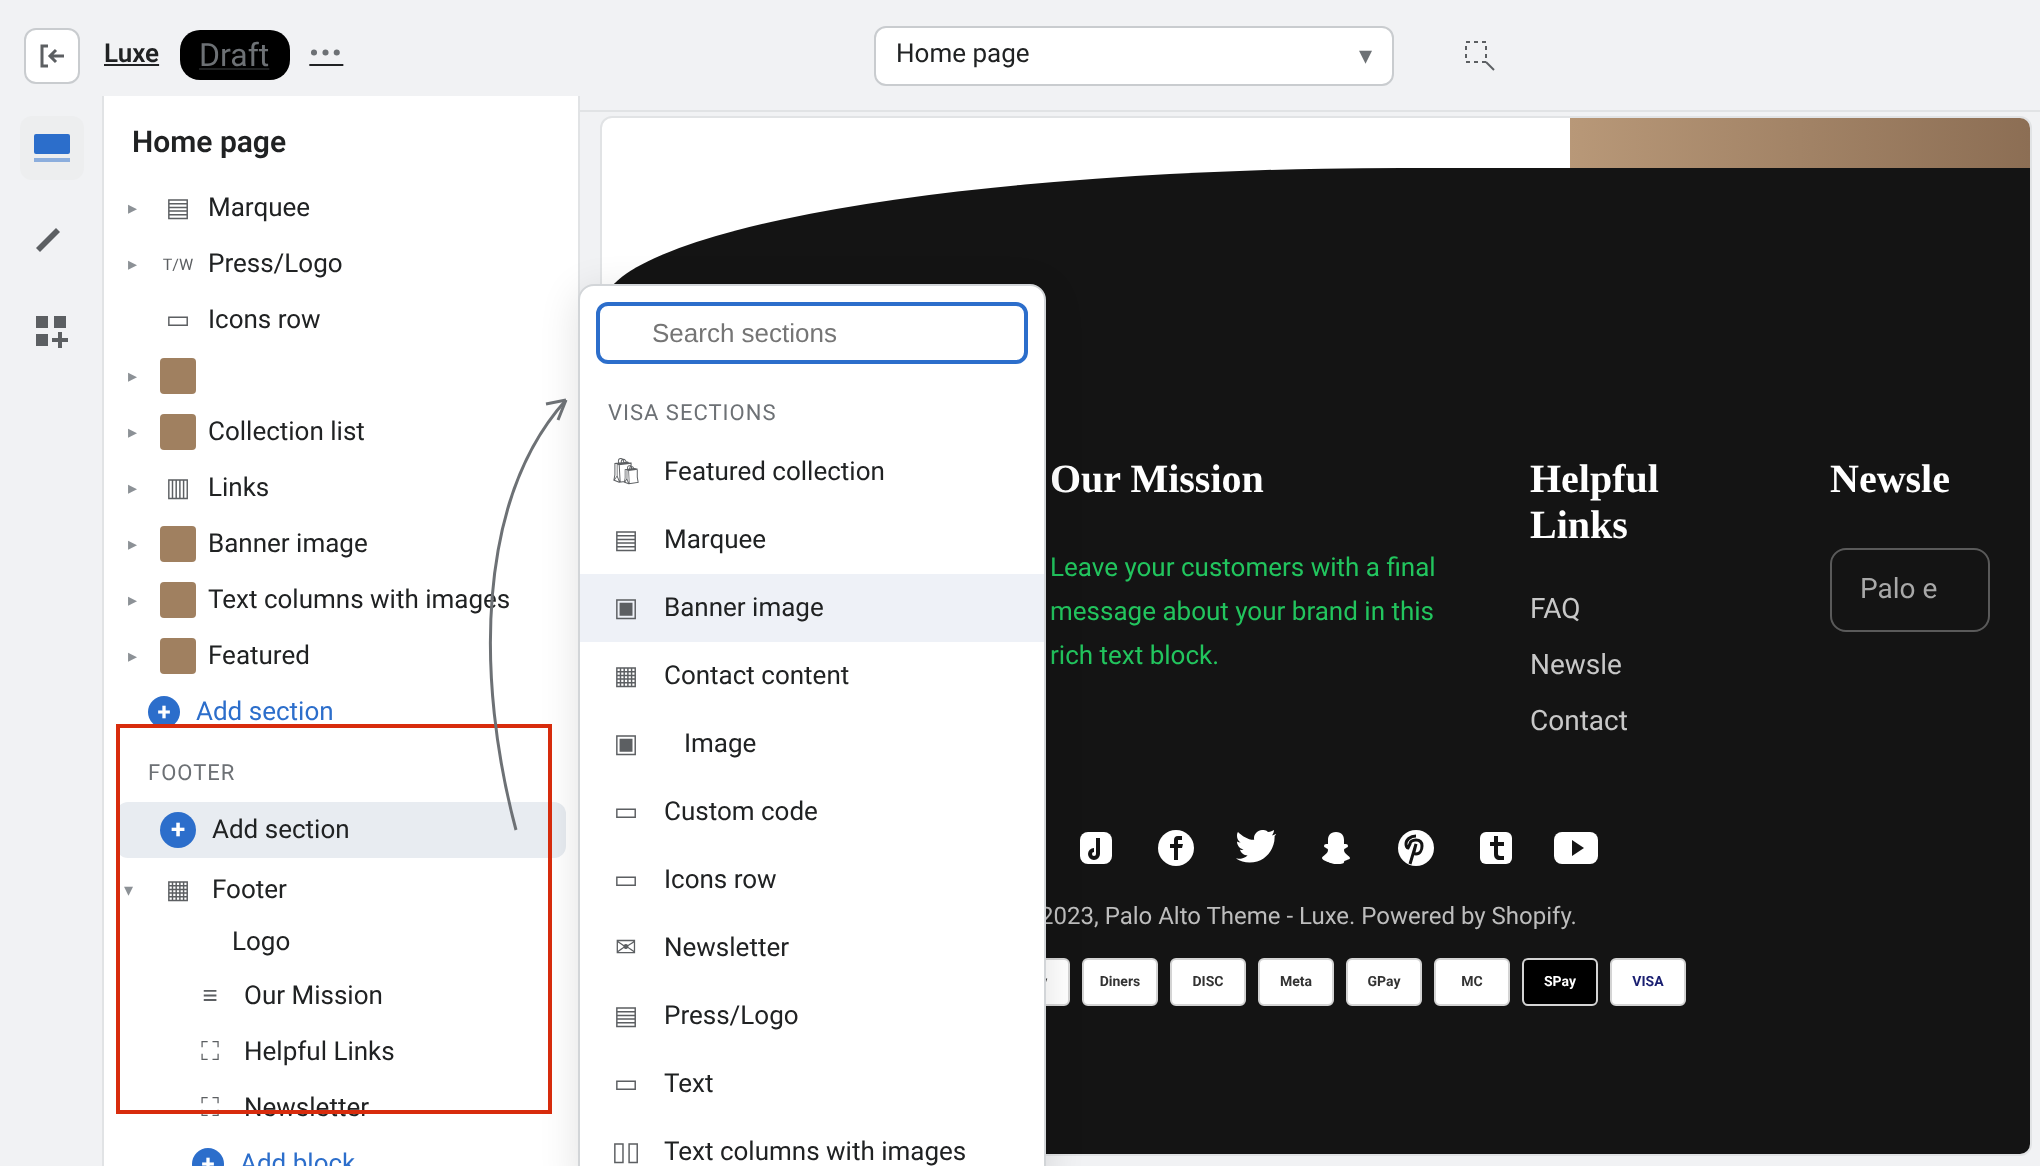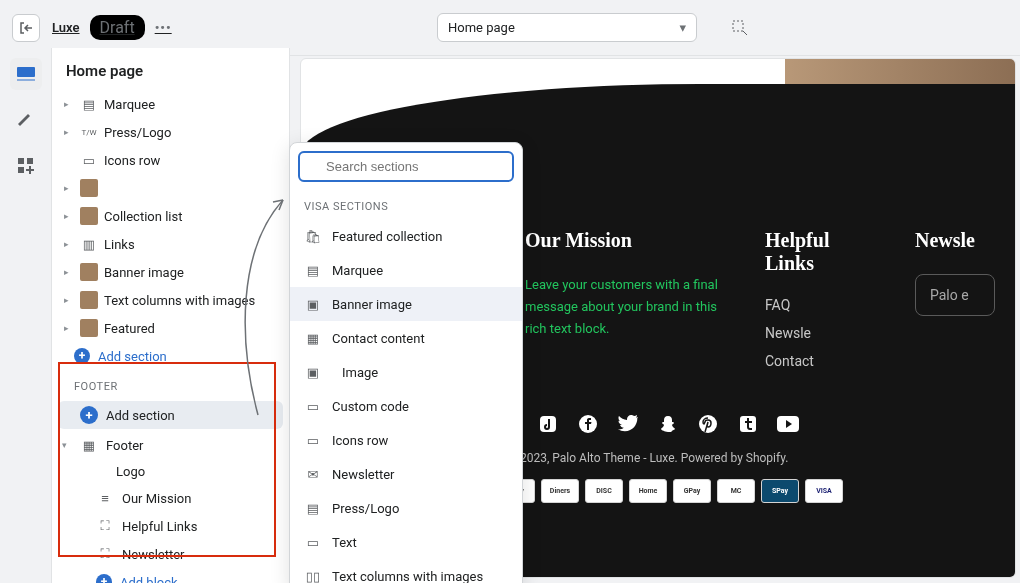--- a/index.html
+++ b/index.html
@@ -261,24 +261,24 @@
             <path d="M9 4v8l6-4z" fill="#141414"></path>
           </svg>
         </div>
     </div>
     <div class="copyright">© 2023, Palo Alto Theme - Luxe. Powered by Shopify.</div>
     <div class="pay-row">
       <div class="pay-badge" style="background:#2671b9;color:#fff">AMEX</div>
       <div class="pay-badge">aPay</div>
       <div class="pay-badge">Diners</div>
       <div class="pay-badge">DISC</div>
-      <div class="pay-badge">Home</div>
+      <div class="pay-badge">Meta</div>
       <div class="pay-badge">GPay</div>
       <div class="pay-badge">MC</div>
-      <div class="pay-badge" style="background:#0c4a6e;color:#fff">SPay</div>
+      <div class="pay-badge" style="background:#000000;color:#fff">SPay</div>
       <div class="pay-badge" style="color:#1a1f71">VISA</div>
     </div>
   </div>
 </div>
 
 <div class="dropdown-panel">
   <div class="dropdown-search">
     <svg width="14" height="14" viewBox="0 0 14 14">
         <circle cx="6" cy="6" r="4.5" fill="none" stroke="#5c5f62" stroke-width="1.5"></circle>
         <path d="M10 10l3 3" stroke="#5c5f62" stroke-width="1.5"></path>

